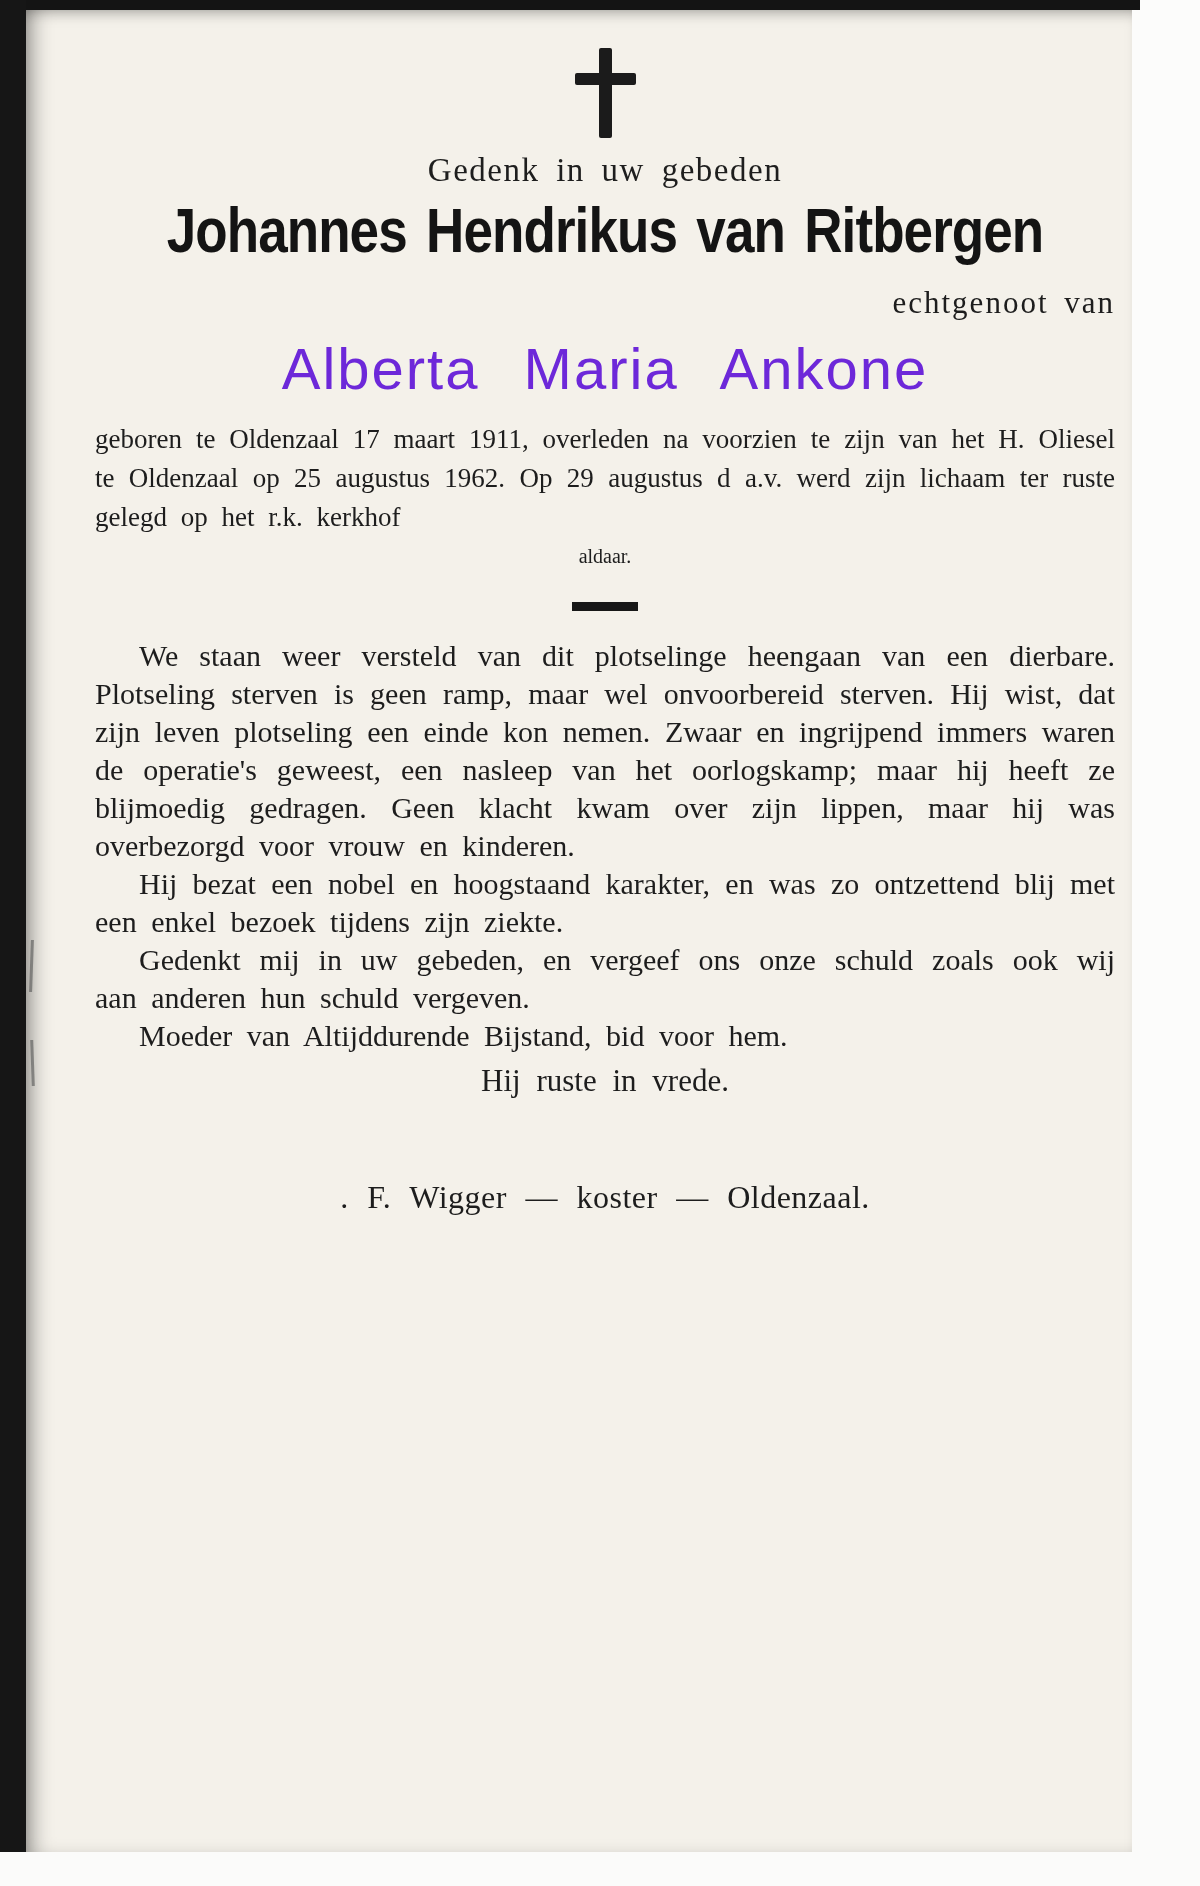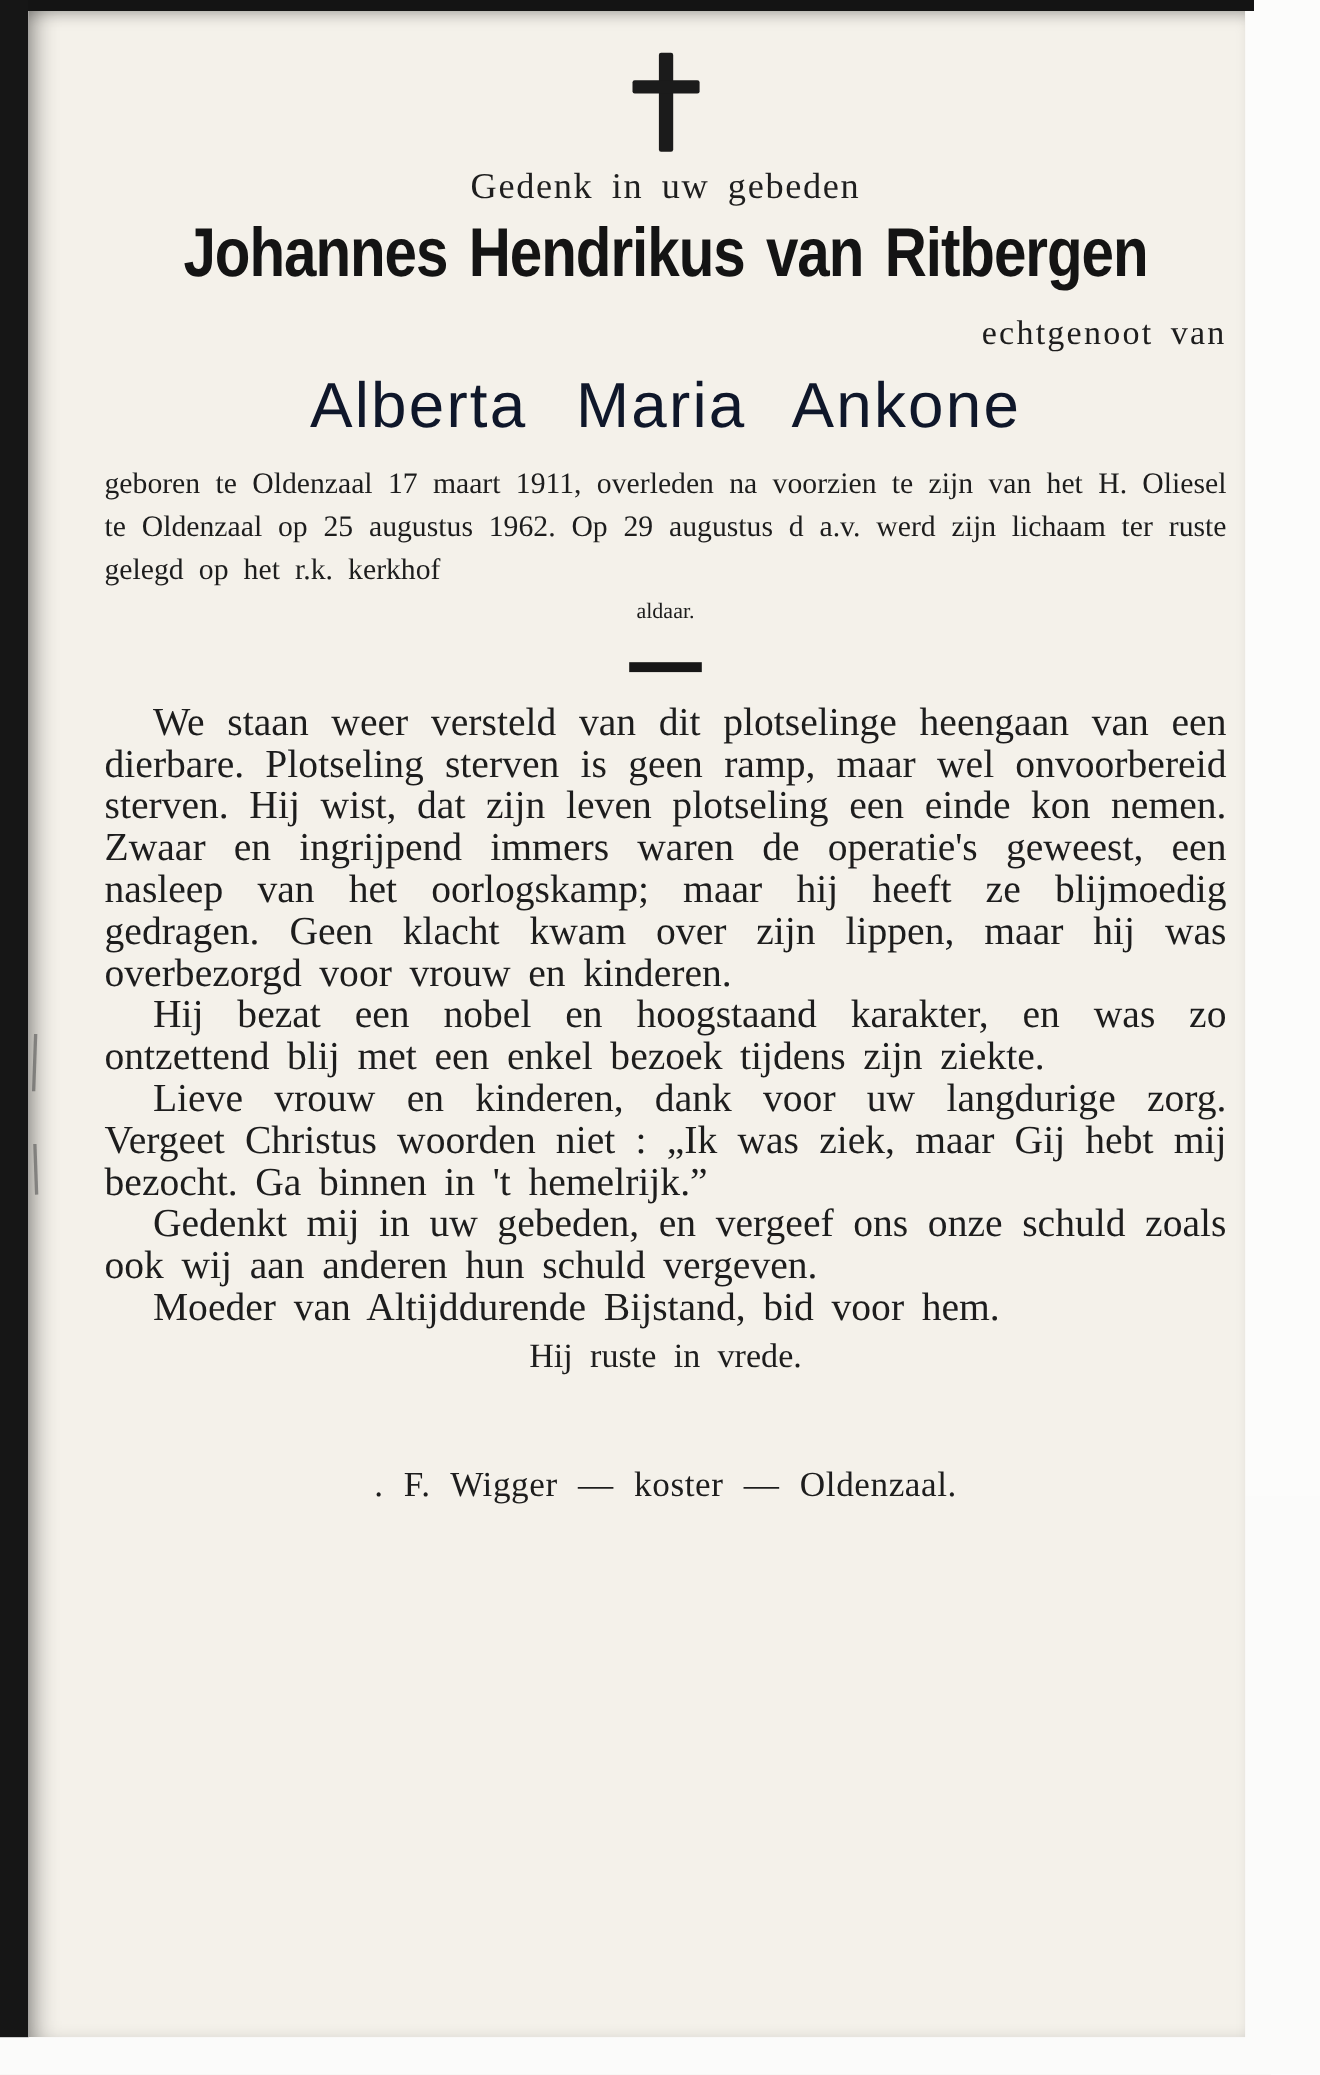--- a/index.html
+++ b/index.html
@@ -85,42 +85,42 @@
     margin: 22px 0 10px 0;
   }
   .spouse-name {
     margin: 14px 0 18px 0;
     text-align: center;
     font-family: "Liberation Sans", sans-serif;
     font-weight: 400;
     font-size: 58px;
     letter-spacing: 2px;
     word-spacing: 26px;
-    color: #0f172a;
+    color: #6d28d9;
   }
   .life-summary {
     margin: 6px 0 0 0;
     font-size: 27px;
     line-height: 39px;
     text-align: justify;
     word-spacing: 7px;
   }
   .life-summary-end {
     text-align: center;
     font-size: 20px;
     line-height: 39px;
   }
   .divider {
     width: 66px; height: 9px;
     background: #171717;
     margin: 26px auto 26px auto;
   }
   .body-text p.para {
     margin: 0;
-    font-size: 36px;
+    font-size: 30px;
     line-height: 38px;
     text-align: justify;
     text-indent: 44px;
     word-spacing: 7px;
   }
   .closing-line {
     text-align: center;
     font-size: 31px;
     margin-top: 8px;
     word-spacing: 8px;
@@ -162,21 +162,20 @@
 
     <p class="life-summary">geboren te Oldenzaal 17 maart 1911, overleden na voorzien te zijn van het H. Oliesel te Oldenzaal op 25 augustus 1962. Op 29 augustus d a.v. werd zijn lichaam ter ruste gelegd op het r.k. kerkhof</p>
 
     <div class="life-summary-end">aldaar.</div>
 
     <div class="divider"></div>
 
     <div class="body-text">
       <p class="para">We staan weer versteld van dit plotselinge heengaan van een dierbare. Plotseling sterven is geen ramp, maar wel onvoorbereid sterven. Hij wist, dat zijn leven plotseling een einde kon nemen. Zwaar en ingrijpend immers waren de operatie's geweest, een nasleep van het oorlogskamp; maar hij heeft ze blijmoedig gedragen. Geen klacht kwam over zijn lippen, maar hij was overbezorgd voor vrouw en kinderen.</p>
       <p class="para">Hij bezat een nobel en hoogstaand karakter, en was zo ontzettend blij met een enkel bezoek tijdens zijn ziekte.</p>
-      <p class="para">Lieve vrouw en kinderen, dank voor uw langdurige zorg. Vergeet Christus woorden niet : „Ik was ziek, maar Gij hebt mij bezocht. Ga binnen in 't hemelrijk.”</p>
       <p class="para">Gedenkt mij in uw gebeden, en vergeef ons onze schuld zoals ook wij aan anderen hun schuld vergeven.</p>
       <p class="para">Moeder van Altijddurende Bijstand, bid voor hem.</p>
     </div>
 
     <div class="closing-line">Hij ruste in vrede.</div>
 
     <div class="footer-line">. F. Wigger — koster — Oldenzaal.</div>
 
     <div class="artifact artifact-1"></div>
     <div class="artifact artifact-2"></div>

